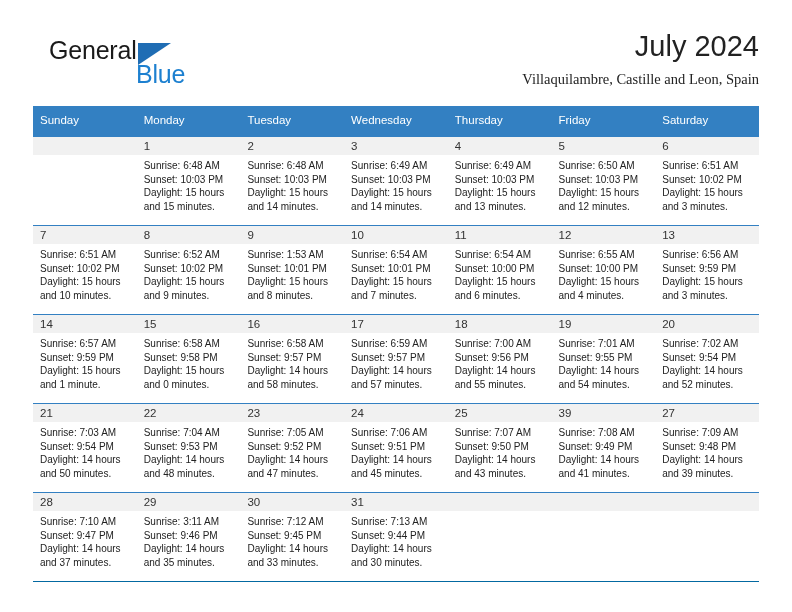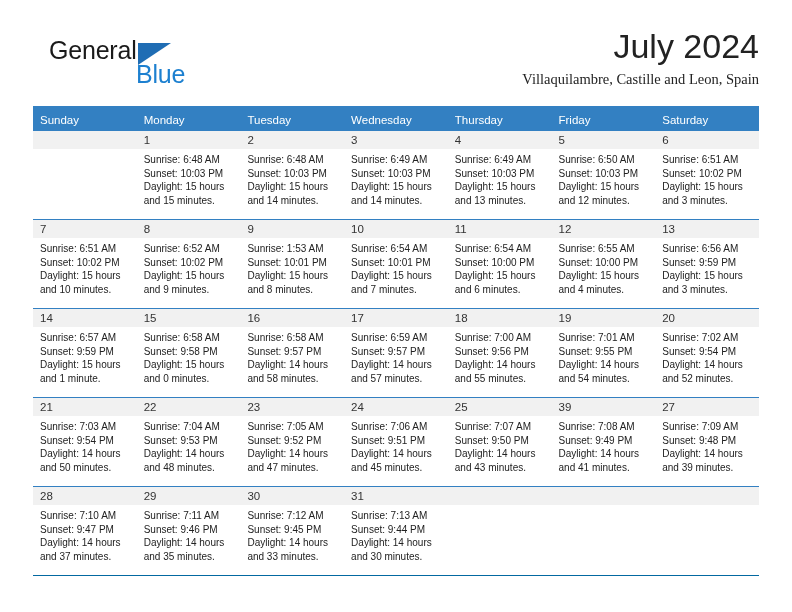--- a/index.html
+++ b/index.html
@@ -64,21 +64,21 @@
     color: #1d80d0;
     font-family: "Liberation Sans", sans-serif;
   }
   .title-block {
     position: absolute;
     right: 0;
     top: 0;
     text-align: right;
   }
   .cal-title {
-    font-size: 34px;
+    font-size: 29px;
     color: #222222;
     line-height: 36px;
     white-space: nowrap;
   }
   .cal-subtitle {
     font-size: 14.5px;
     color: #222222;
     line-height: 22px;
     margin-top: 4px;
     white-space: nowrap;
@@ -93,21 +93,21 @@
     width: 726px;
     border-collapse: collapse;
     table-layout: fixed;
   }
   .calendar th {
     background: #3380c2;
     color: #ffffff;
     font-size: 11.5px;
     font-weight: normal;
     text-align: left;
-    padding: 5px 0 2px 7px;
+    padding: 5px 0 8px 7px;
     height: 18px;
     border: none;
   }
   .week-row > td {
     vertical-align: top;
     padding: 0;
     border-top: 1px solid #3380c2;
     border-bottom: none;
     border-left: none;
     border-right: none;
@@ -503,21 +503,21 @@
                 <div>Sunset: 9:47 PM</div>
                 <div>Daylight: 14 hours</div>
                 <div>and 37 minutes.</div>
               </div>
             </div>
           </td>
           <td>
             <div class="daycell">
               <div class="daynum-band">29</div>
               <div class="daylines">
-                <div>Sunrise: 7:11 AM</div>
+                <div>Sunrise: 3:11 AM</div>
                 <div>Sunset: 9:46 PM</div>
                 <div>Daylight: 14 hours</div>
                 <div>and 35 minutes.</div>
               </div>
             </div>
           </td>
           <td>
             <div class="daycell">
               <div class="daynum-band">30</div>
               <div class="daylines">

